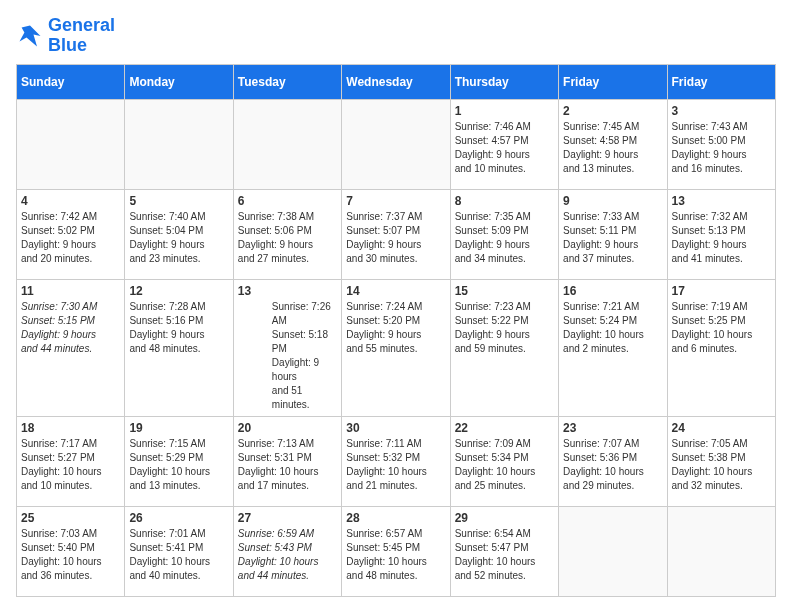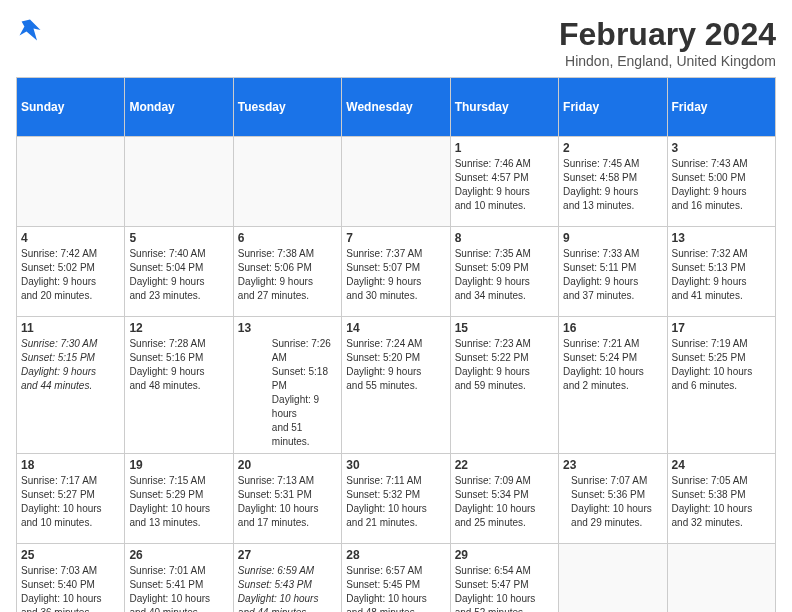--- a/index.html
+++ b/index.html
@@ -49,21 +49,21 @@
     table {
       width: 100%;
       border-collapse: collapse;
       table-layout: fixed;
     }
     thead tr th {
       background-color: #1a73e8;
       color: #fff;
       font-size: 12px;
       font-weight: bold;
-      padding: 22px 4px;
+      padding: 10px 4px;
       text-align: left;
       border: 1px solid #ccc;
     }
     tbody tr td {
       border: 1px solid #ccc;
       vertical-align: top;
       padding: 4px;
       height: 90px;
       font-size: 10.5px;
       color: #333;
@@ -84,24 +84,24 @@
     }
   </style>
 </head>
 <body>
 
 <div class="header">
   <div class="logo">
     <svg class="logo-bird" viewBox="0 0 40 40" xmlns="http://www.w3.org/2000/svg">
       <polygon points="20,5 35,20 25,18 30,35 15,22 5,28 12,15 8,8" fill="#1a73e8"></polygon>
     </svg>
-  </div>
-  <div class="title-block">
-    <div class="month-title">February 2024</div>
-    <div class="location">Hindon, England, United Kingdom</div>
+    <div class="logo-text">
+      <span>General</span><br>
+      <span style="color:#1a73e8;">Blue</span>
+    </div>
   </div>
 </div>
 
 <table>
   <thead>
     <tr id="header-row">
         <th>Sunday</th>
         <th>Monday</th>
         <th>Tuesday</th>
         <th>Wednesday</th>
@@ -271,21 +271,21 @@
         </td>
         <td>
           <div class="day-num">22</div>
           <div class="cell-text" style="white-space: pre-line;">Sunrise: 7:09 AM
 Sunset: 5:34 PM
 Daylight: 10 hours
 and 25 minutes.</div>
         </td>
         <td>
           <div class="day-num">23</div>
-          <div class="cell-text" style="white-space: pre-line; margin-left: 8px;">Sunrise: 7:07 AM
+          <div class="cell-text" style="white-space: pre-line;">Sunrise: 7:07 AM
 Sunset: 5:36 PM
 Daylight: 10 hours
 and 29 minutes.</div>
         </td>
         <td>
           <div class="day-num">24</div>
           <div class="cell-text" style="white-space: pre-line;">Sunrise: 7:05 AM
 Sunset: 5:38 PM
 Daylight: 10 hours
 and 32 minutes.</div>

